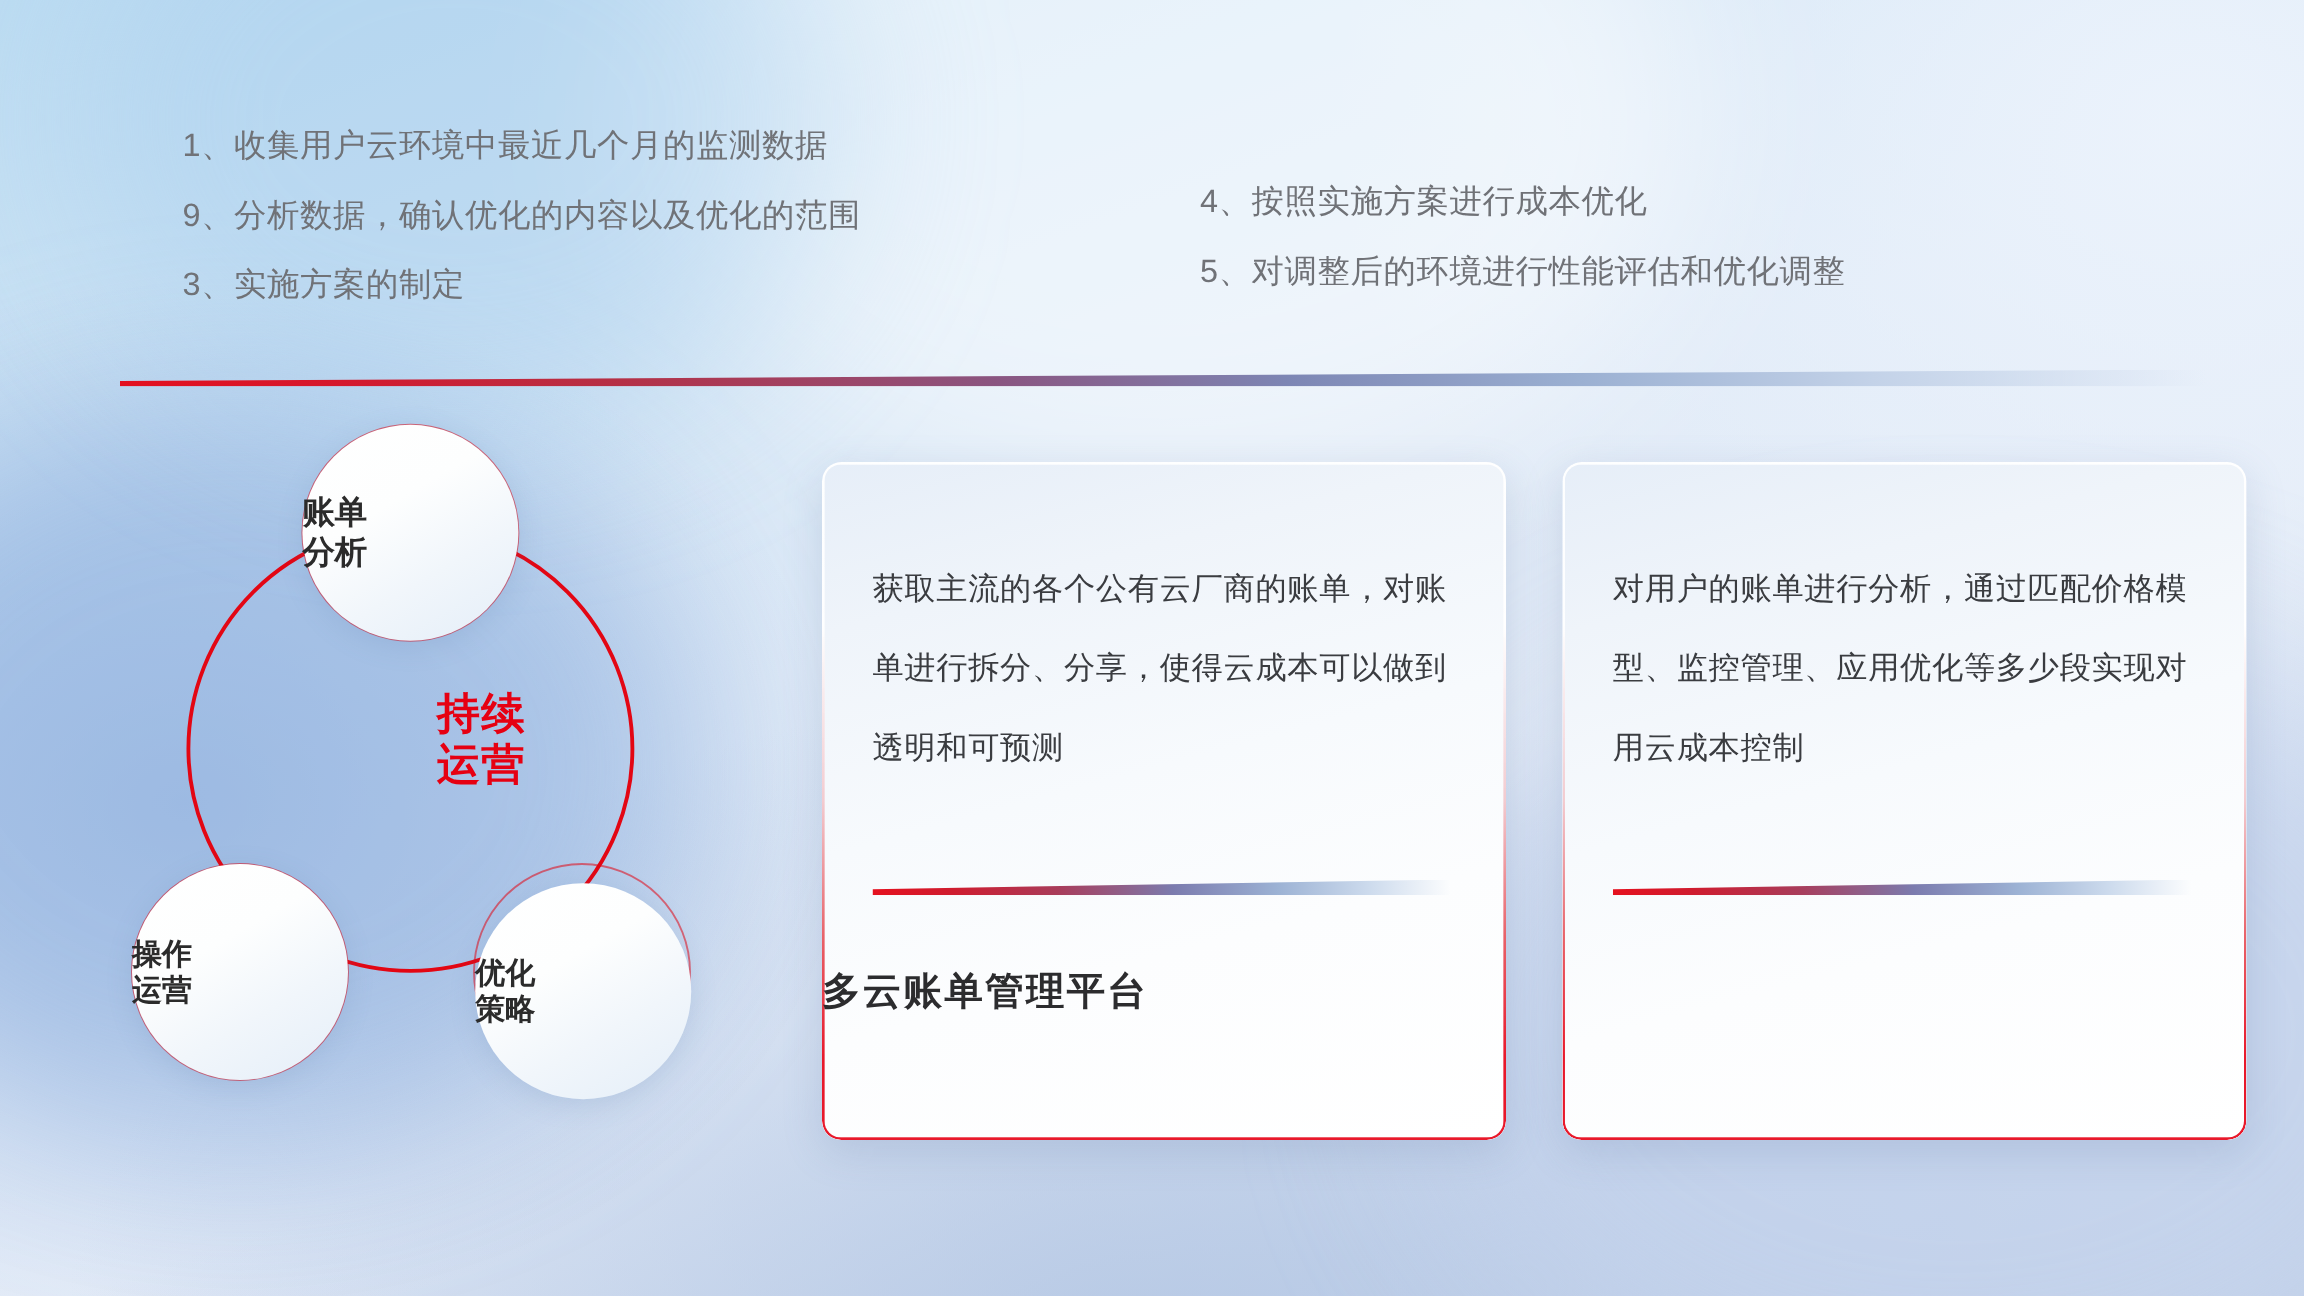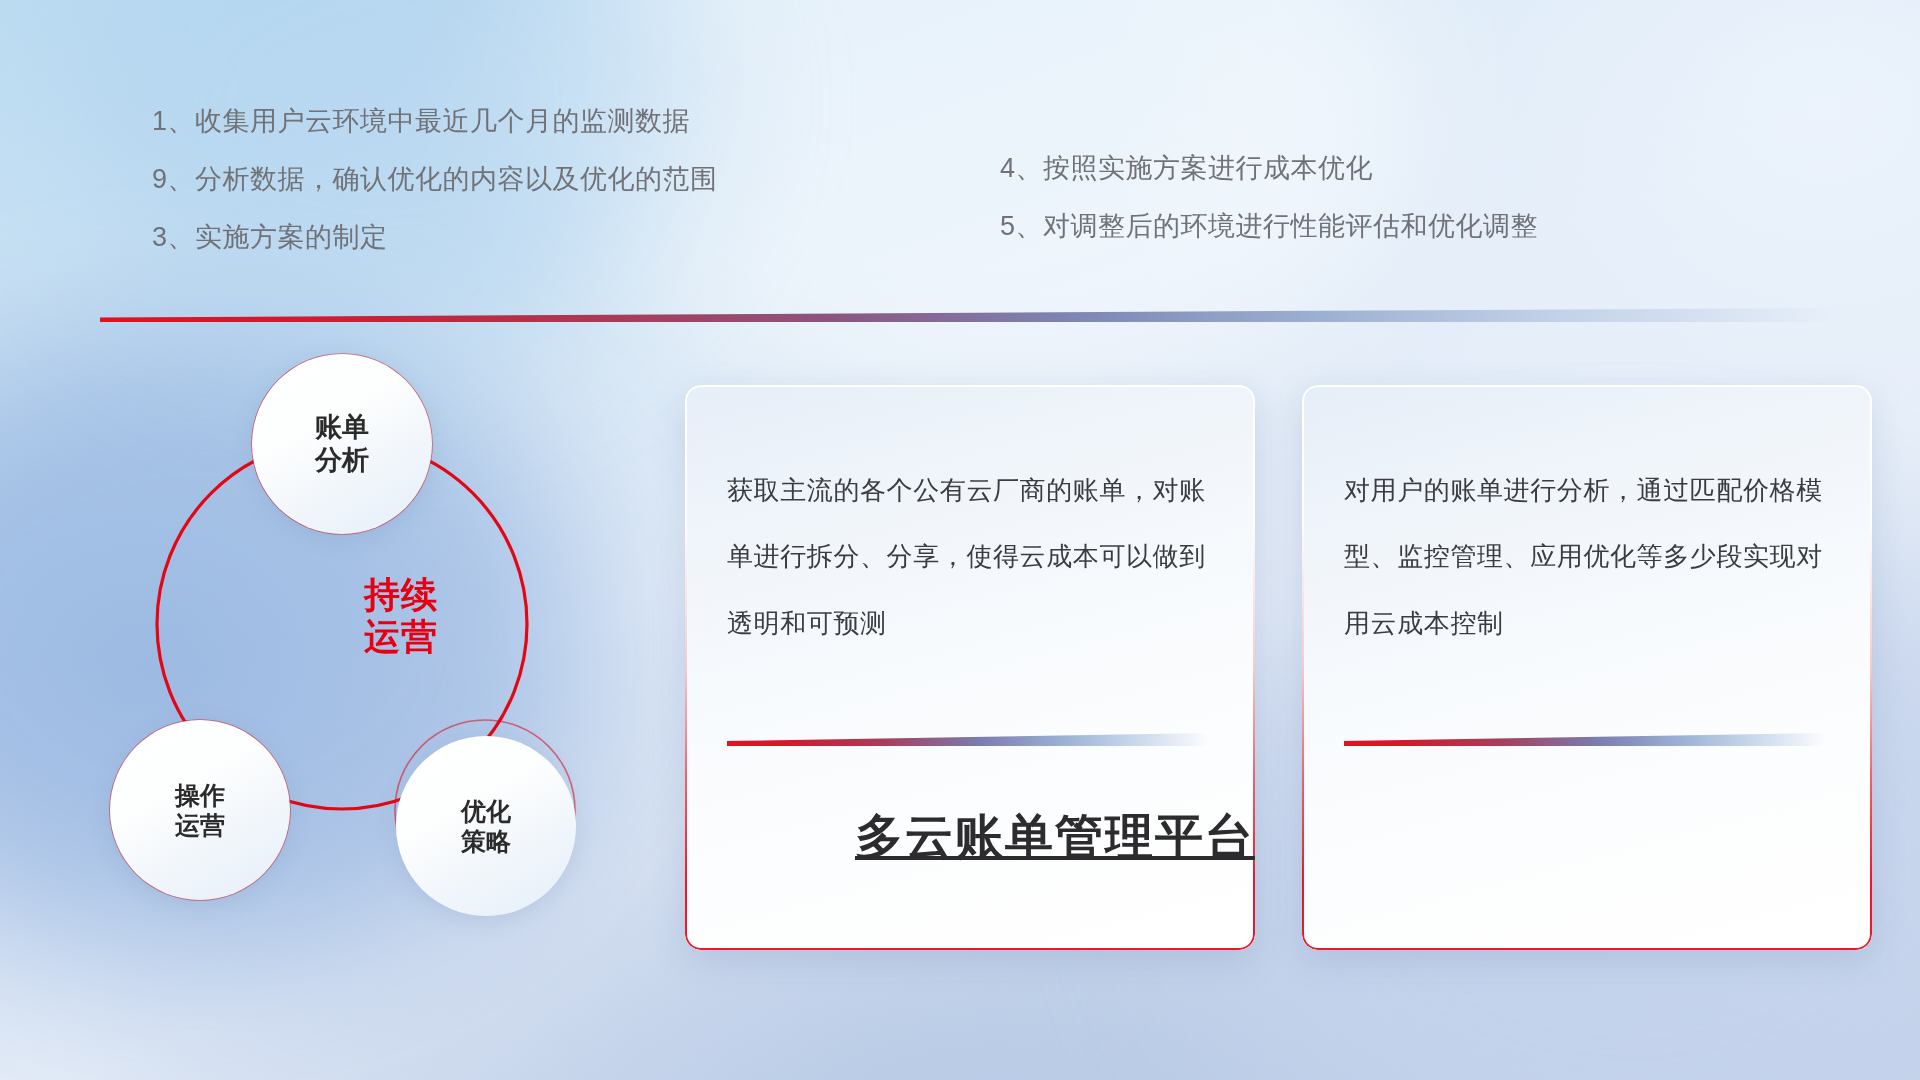--- a/index.html
+++ b/index.html
@@ -74,21 +74,21 @@
   }
   .diagram svg { position: absolute; left: 0; top: 0; overflow: visible; }
 
   .bubble {
     position: absolute;
     border-radius: 50%;
     background: linear-gradient(150deg, #ffffff 0%, #fdfefe 38%, #f1f6fb 66%, #e4eef8 100%);
     box-shadow: 0 5px 22px rgba(96,126,170,0.18);
     display: flex;
     flex-direction: column;
-    align-items: center;
+    align-items: flex-start;
     justify-content: center;
     color: #2b2b2b;
     font-weight: 700;
     line-height: 1.22;
     text-align: center;
   }
   .bubble-top  { left: 156px; top: 2px;   width: 180px; height: 180px; font-size: 27px; }
   .bubble-left { left: 14px;  top: 368px; width: 180px; height: 180px; font-size: 25px; }
   .bubble-right{ left: 300px; top: 384px; width: 180px; height: 180px; font-size: 25px; }
 
@@ -157,26 +157,25 @@
         #e5111f 0%, #cf1c2f 14%, #a93c5a 32%,
         #7b7bae 52%, #9cb2d4 70%, #cddbed 86%, rgba(255,255,255,0) 100%);
     clip-path: polygon(0% 62%, 100% 0%, 100% 100%, 0% 100%);
   }
 
   .card-title {
     position: absolute;
     left: 0;
     right: 0;
     top: 420px;
-    text-align: right;
+    text-align: left;
     color: #2c2c2e;
-    font-size: 48px;
+    font-size: 32px;
     font-weight: 700;
     letter-spacing: 2px;
-    text-decoration: underline;
   }
 </style>
 </head>
 <body>
 
 <div id="slide">
 
   <div class="blob blob-a"></div>
   <div class="blob blob-b"></div>
   <div class="blob blob-c"></div>

